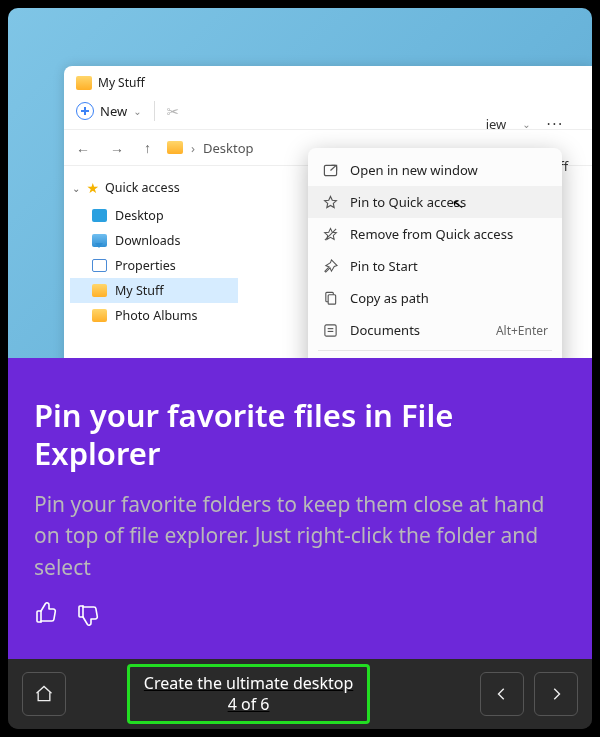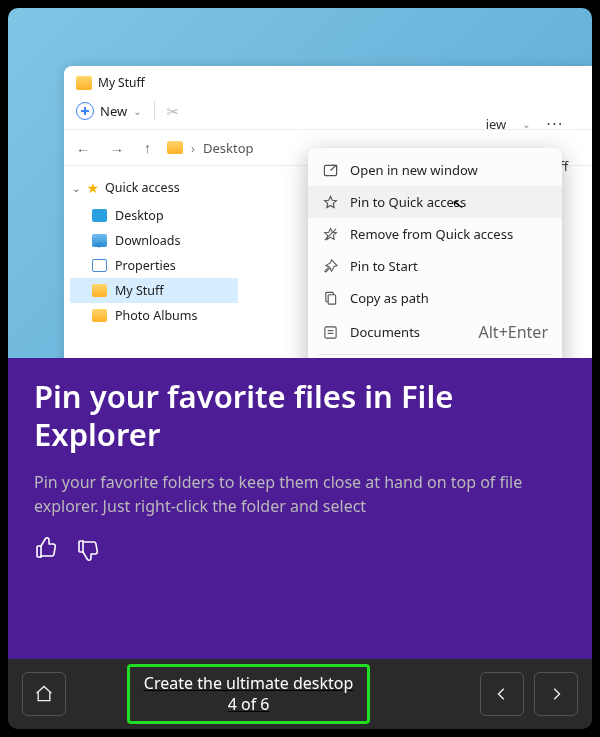--- a/index.html
+++ b/index.html
@@ -35,32 +35,32 @@
   .ico { width: 15px; height: 13px; border-radius: 2px; }
   .ico.desktop{ background:#2aa0e0; }
   .ico.downloads{ background: linear-gradient(#6fbef0,#2f8fd4); position:relative; }
   .ico.downloads::after{content:"";position:absolute;bottom:-1px;left:3px;border-left:4px solid transparent;border-right:4px solid transparent;border-top:5px solid #2f8fd4;}
   .ico.doc{ background:#fff; border:1.2px solid #4a8bd6; }
   .ico.folder{ background: linear-gradient(#ffd66b,#ffb028); }
   
   .ctx { position: absolute; left: 244px; top: 82px; width: 254px; background: #fcfcfc; border-radius: 8px; box-shadow: 0 6px 24px rgba(0,0,0,.28); padding: 6px 0; font-size: 13px; color: #222; }
   .ctx-item { display:flex; align-items:center; gap:12px; padding: 7px 14px; position: relative; }
   .ctx-item.hi { background:#f1f1f1; }
-  .ctx-item .sc { margin-left:auto; color:#666; font-size: 16px; }
+  .ctx-item .sc { margin-left:auto; color:#666; font-size: 12px; }
   .ctx-div { height:1px; background:#e5e5e5; margin:4px 10px; }
   .ci { width: 16px; height: 16px; display:flex; align-items:center; justify-content:center; color:#444; font-size:14px; }
   .rightstrip { position:absolute; right:0; top:0; bottom:0; width: 86px; }
   .rightstrip .vmenu { position:absolute; top:48px; right:28px; display:flex; gap:16px; align-items:center; font-size:13px; color:#333;}
   .dots3 { letter-spacing: 2px; font-size: 14px; }
   .rightstrip .mystuff { position:absolute; top:92px; right:24px; font-size:12.5px; color:#333; }
   .cursor { position:absolute; left: 388px; top: 128px; font-size: 14px; color:#000; transform: rotate(-10deg); }
   
-  .article { flex: 1; background:#4c1d95; color:#fff; padding: 20px 26px 8px; overflow:hidden; }
+  .article { flex: 1; background:#6d28d9; color:#fff; padding: 39px 26px 8px; overflow:hidden; }
   .article h1 { font-size: 31px; font-weight: 600; line-height: 1.22; }
-  .article p { color:#b9b9b9; font-size: 16px; margin-top: 16px; line-height: 1.5; }
+  .article p { color:#b9b9b9; font-size: 21px; margin-top: 16px; line-height: 1.5; }
   .fb { display:flex; gap:18px; margin-top: 18px; font-size: 22px; color:#fff; }
   .thumb { cursor:pointer; }
   .thumb.down { transform: scaleY(-1) translateY(-2px); }
   
   .footer { background:#2a2a2a; height: 70px; display:flex; align-items:center; padding: 0 14px; gap: 12px; text-decoration: underline; }
   .squarebtn { width:44px; height:44px; border:1px solid #555; border-radius: 6px; display:flex; align-items:center; justify-content:center; color:#eee; background:transparent; font-size:18px; }
   .pager-box { border:3px solid #22dd22; border-radius:4px; padding: 6px 14px; flex:0 0 auto; margin: 0 auto; text-align:center; color:#fff; font-size:16px; line-height:1.3; }
   .footer .right { display:flex; gap:10px; margin-left:auto; }
   svg { display:block; }
 </style>

